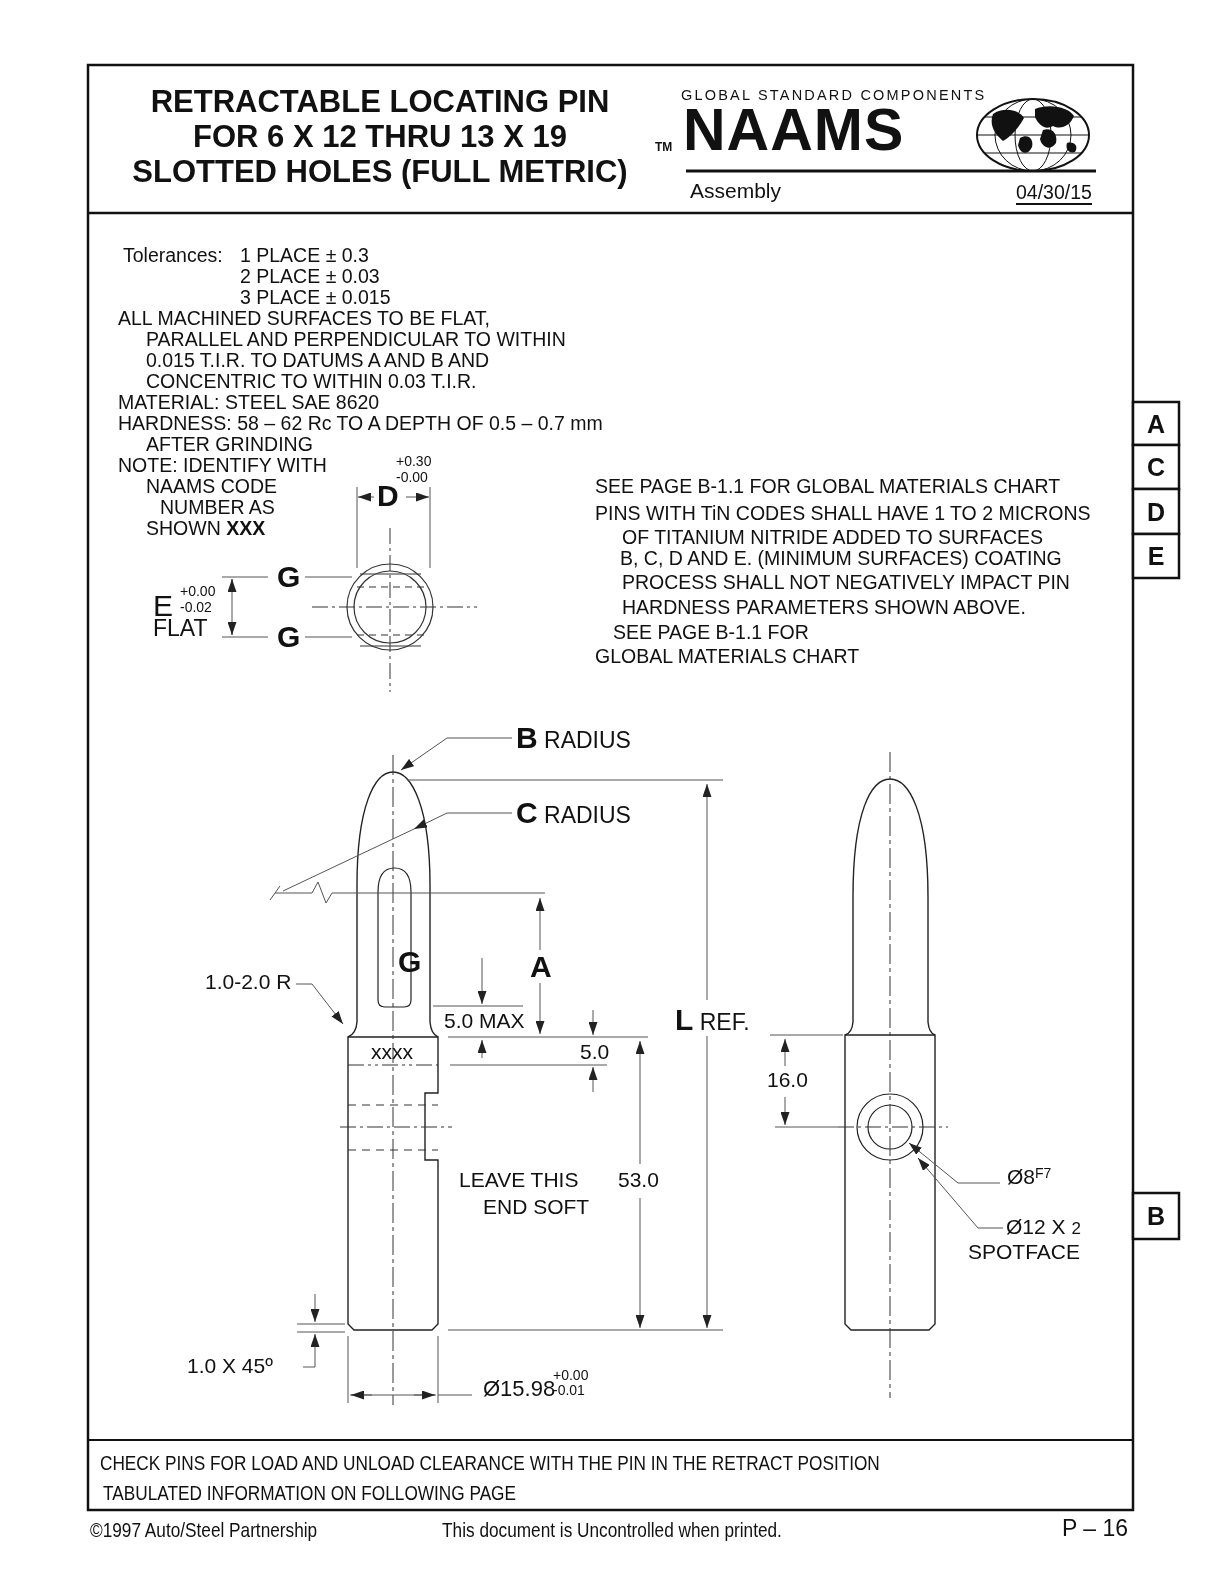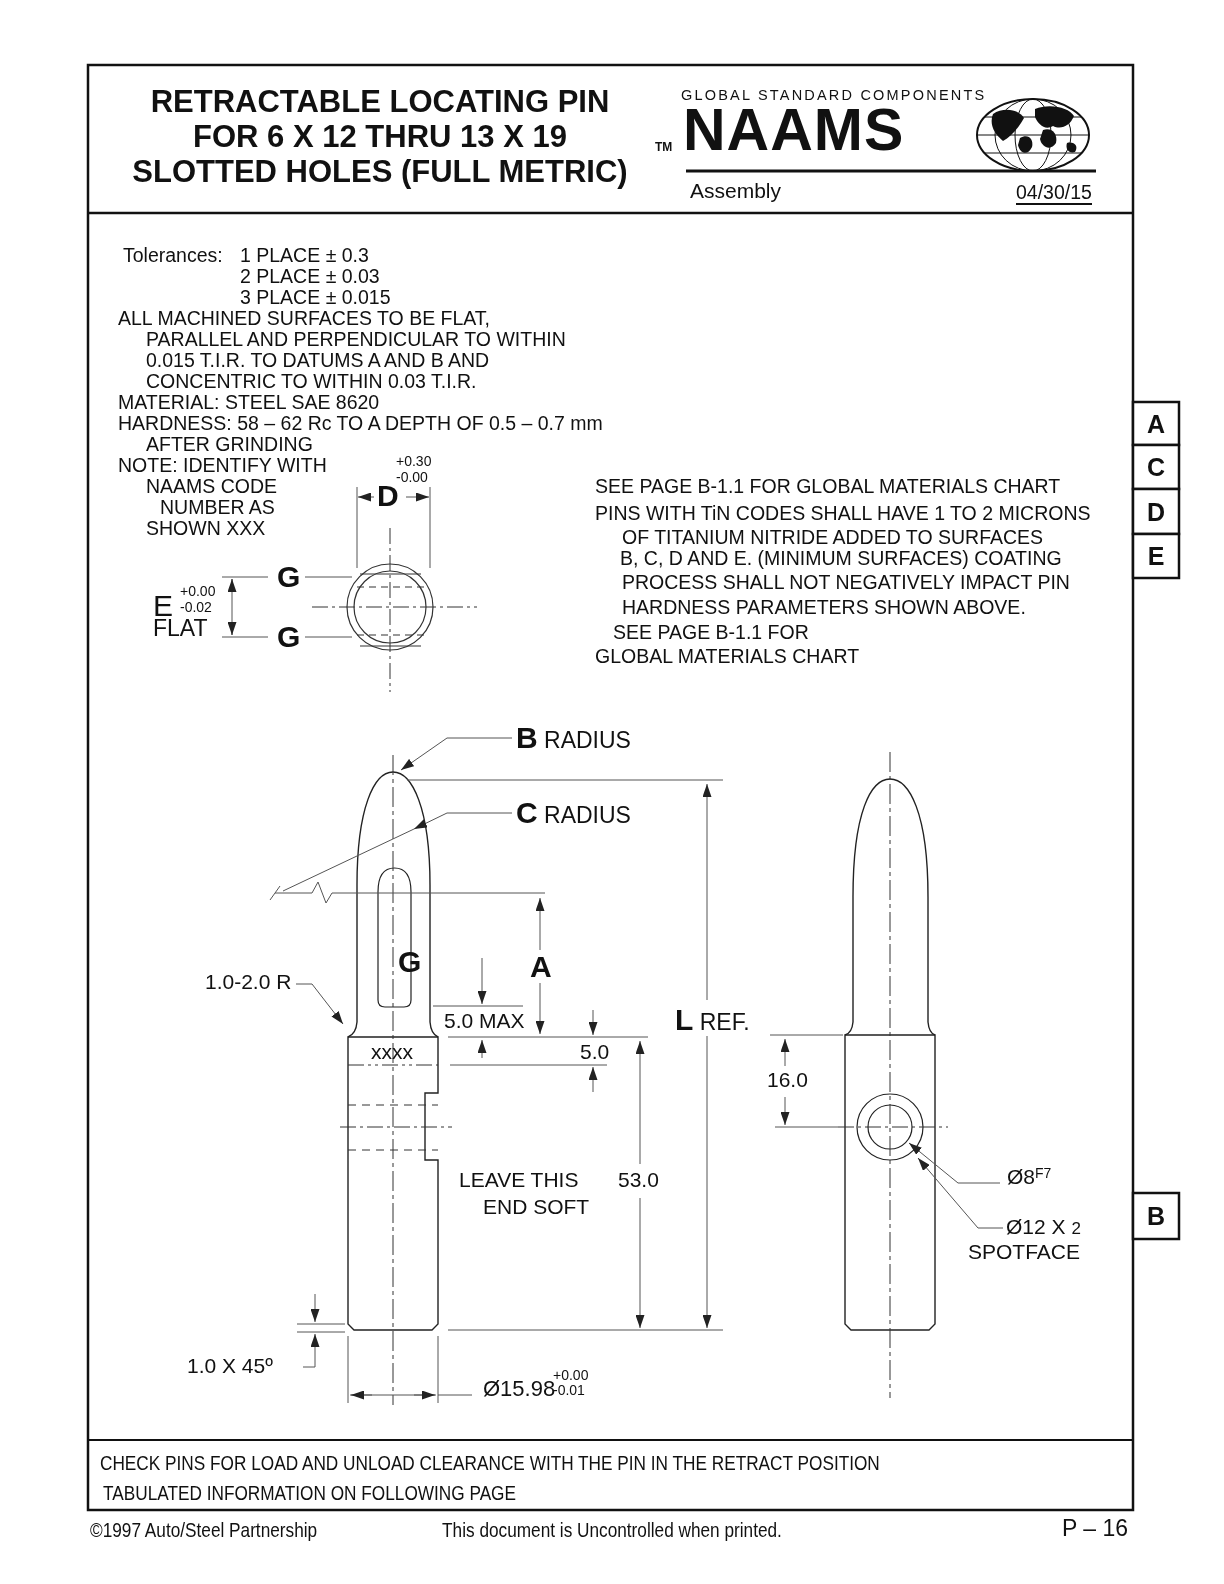--- a/index.html
+++ b/index.html
@@ -209,21 +209,21 @@
   <div class="t fs20" style="left:118px;top:308px;">ALL MACHINED SURFACES TO BE FLAT,</div>
   <div class="t fs20" style="left:146px;top:329px;">PARALLEL AND PERPENDICULAR TO WITHIN</div>
   <div class="t fs20" style="left:146px;top:350px;">0.015 T.I.R. TO DATUMS A AND B AND</div>
   <div class="t fs20" style="left:146px;top:371px;">CONCENTRIC TO WITHIN 0.03 T.I.R.</div>
   <div class="t fs20" style="left:118px;top:392px;">MATERIAL: STEEL SAE 8620</div>
   <div class="t fs20" style="left:118px;top:413px;">HARDNESS: 58 – 62 Rc TO A DEPTH OF 0.5 – 0.7 mm</div>
   <div class="t fs20" style="left:146px;top:434px;">AFTER GRINDING</div>
   <div class="t fs20" style="left:118px;top:455px;">NOTE: IDENTIFY WITH</div>
   <div class="t fs20" style="left:146px;top:476px;">NAAMS CODE</div>
   <div class="t fs20" style="left:160px;top:497px;">NUMBER AS</div>
-  <div class="t fs20" style="left:146px;top:518px;"><span>SHOWN </span><span style="font-weight:normal;">XXX</span></div>
+  <div class="t fs20" style="left:146px;top:518px;"><span>SHOWN </span><span style="font-weight:bold;">XXX</span></div>
 </div>
 
 <div>
   <div class="t fs20" style="left:595px;top:476px;">SEE PAGE B-1.1 FOR GLOBAL MATERIALS CHART</div>
   <div class="t fs20" style="left:595px;top:503px;">PINS WITH TiN CODES SHALL HAVE 1 TO 2 MICRONS</div>
   <div class="t fs20" style="left:622px;top:527px;">OF TITANIUM NITRIDE ADDED TO SURFACES</div>
   <div class="t fs20" style="left:620px;top:548px;">B, C, D AND E. (MINIMUM SURFACES) COATING</div>
   <div class="t fs20" style="left:622px;top:572px;">PROCESS SHALL NOT NEGATIVELY IMPACT PIN</div>
   <div class="t fs20" style="left:622px;top:597px;">HARDNESS PARAMETERS SHOWN ABOVE.</div>
   <div class="t fs20" style="left:595px;top:622px;margin-left:18px;">SEE PAGE B-1.1 FOR</div>

